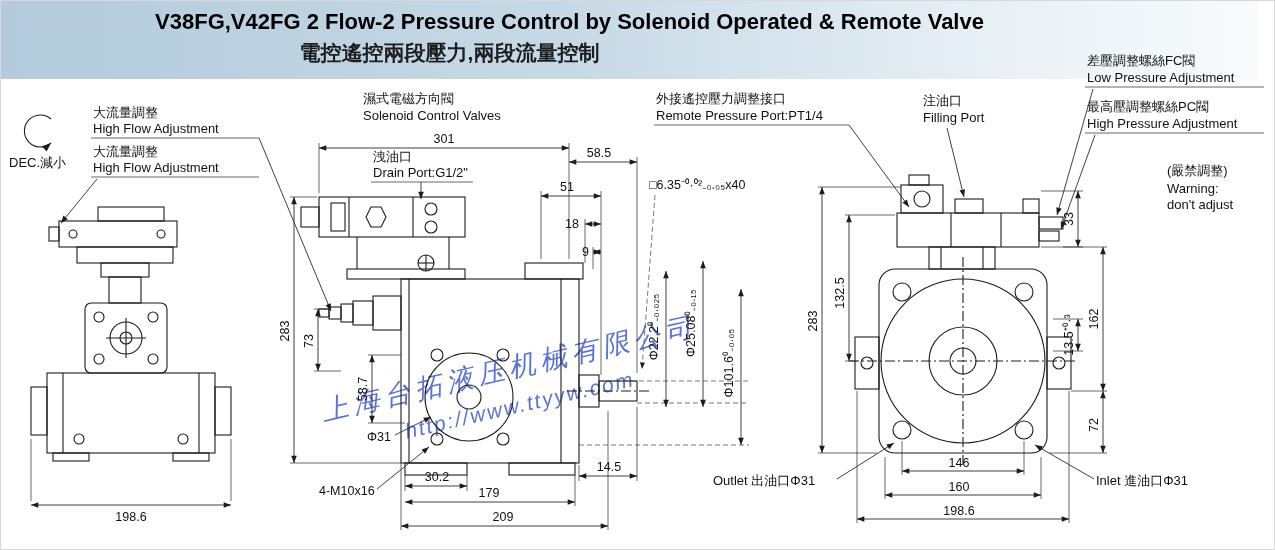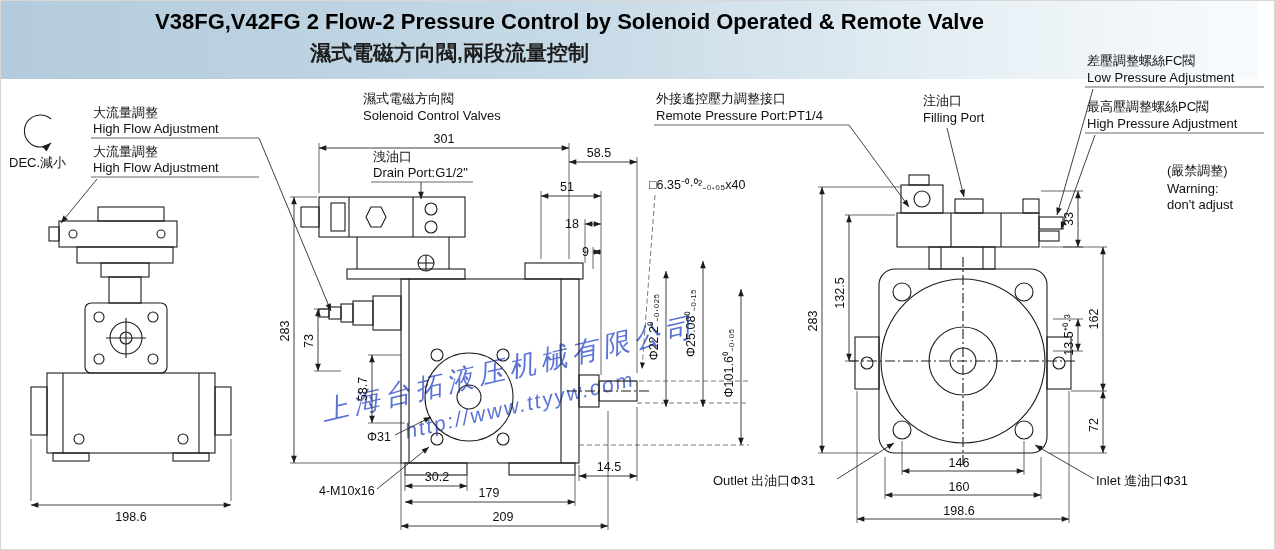--- a/index.html
+++ b/index.html
@@ -22,21 +22,21 @@
   text.wm1{font-size:27px;font-style:italic;letter-spacing:5px;fill:#3f5bce;opacity:0.85;}
   text.wm2{font-size:21px;font-style:italic;letter-spacing:2px;fill:#3f5bce;opacity:0.85;}
 </style>
 </head>
 <body>
 
 <div class="page">
 
   <div class="hdr">
     <p class="t1">V38FG,V42FG 2 Flow-2 Pressure Control by Solenoid Operated &amp; Remote Valve</p>
-    <p class="t2">濕式電磁方向閥,兩段流量控制</p>
+    <p class="t2">電控遙控兩段壓力,兩段流量控制</p>
   </div>
 
   <svg class="canvas" width="1275" height="550" viewBox="0 0 1275 550">
     <defs>
       <marker id="ar" viewBox="0 0 10 10" refX="9.5" refY="5" markerWidth="9" markerHeight="9" orient="auto-start-reverse">
         <path d="M0.5,1.5 L9.5,5 L0.5,8.5 Z" fill="#1c1c1c"></path>
       </marker>
     </defs>
 
     <g transform="rotate(-13 530 375)">

